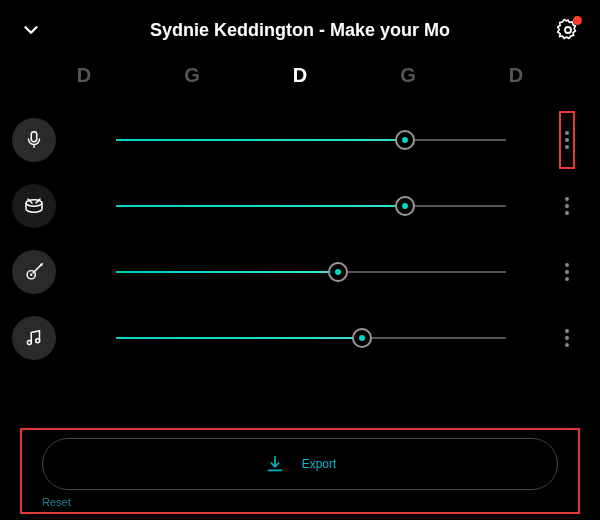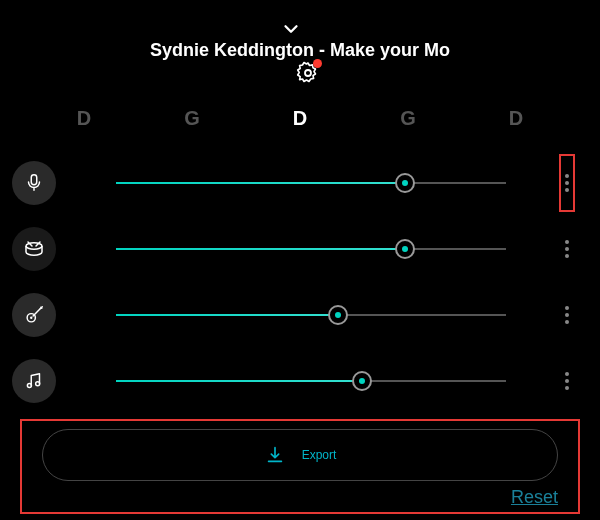--- a/index.html
+++ b/index.html
@@ -1,18 +1,18 @@
 <!DOCTYPE html>
 <html><head>
   <meta charset="utf-8">
   <style>
     * { margin: 0; padding: 0; box-sizing: border-box; }
     body { width: 600px; height: 520px; background: #000; font-family: -apple-system, Helvetica, Arial, sans-serif; color: #fff; overflow: hidden; position: relative; }
     
-    .header { display: flex; align-items: center; justify-content: space-between; padding: 18px 20px 10px 20px; flex-direction: column; }
+    .header { display: flex; align-items: center; justify-content: space-between; padding: 18px 20px 10px 20px; }
     .header-left { width: 40px; }
     .header-title { font-size: 18px; font-weight: 600; color: #fff; flex: 1; text-align: center; white-space: nowrap; overflow: hidden; }
     .header-right { width: 40px; display: flex; justify-content: flex-end; position: relative; }
     .gear-wrap { position: relative; }
     .notif-dot { position: absolute; top: -2px; right: -2px; width: 9px; height: 9px; background: #ff3b30; border-radius: 50%; }
     
     .chord-row { display: flex; padding: 12px 30px 20px 30px; }
     .chord { flex: 1; text-align: center; font-size: 20px; font-weight: 700; color: #555; }
     .chord.active { color: #fff; }
     
@@ -30,21 +30,21 @@
     .track-menu { width: 42px; display: flex; align-items: center; justify-content: center; flex-shrink: 0; margin-left: 40px; }
     .dots { display: flex; flex-direction: column; gap: 3px; }
     .dots span { width: 4px; height: 4px; border-radius: 50%; background: #888; }
     
     .highlight-box { border: 2px solid #e53935; }
     .menu-highlight { padding: 18px 4px; }
     
     .footer { position: absolute; left: 0; right: 0; bottom: 0; padding: 0 20px 6px 20px; }
     .export-highlight { border: 2px solid #e53935; padding: 8px 20px 4px 20px; }
     .export-btn { width: 100%; height: 52px; border: 1.5px solid #444; border-radius: 26px; background: transparent; display: flex; align-items: center; justify-content: center; gap: 16px; color: #00b5c9; font-size: 12px; font-weight: 500; }
-    .reset-link { text-align: right; color: #1a8099; font-size: 18px; margin-top: 6px; text-decoration: underline; }
+    .reset-link { text-align: left; color: #1a8099; font-size: 11px; margin-top: 6px; }
     
     svg { display: block; }
   </style>
 </head>
 <body>
 
 <div class="header">
   <div class="header-left">
     <svg width="22" height="22" viewBox="0 0 24 24" fill="none">
         <path d="M6 9l6 6 6-6" stroke="#fff" stroke-width="2.5" stroke-linecap="round" stroke-linejoin="round"></path>

